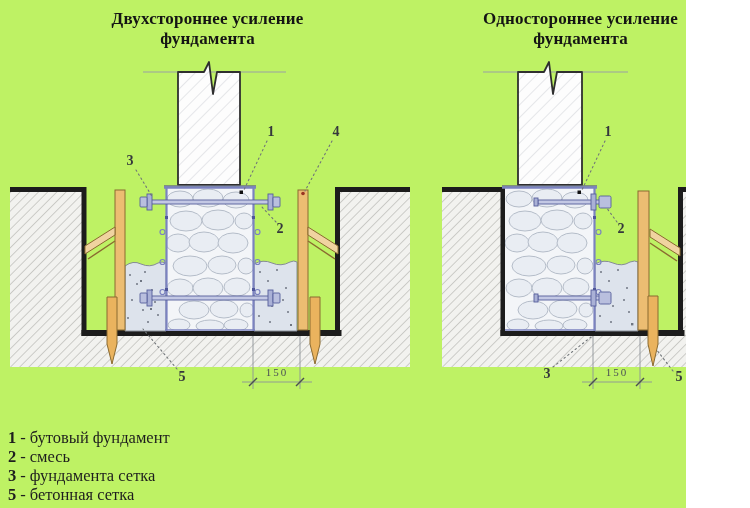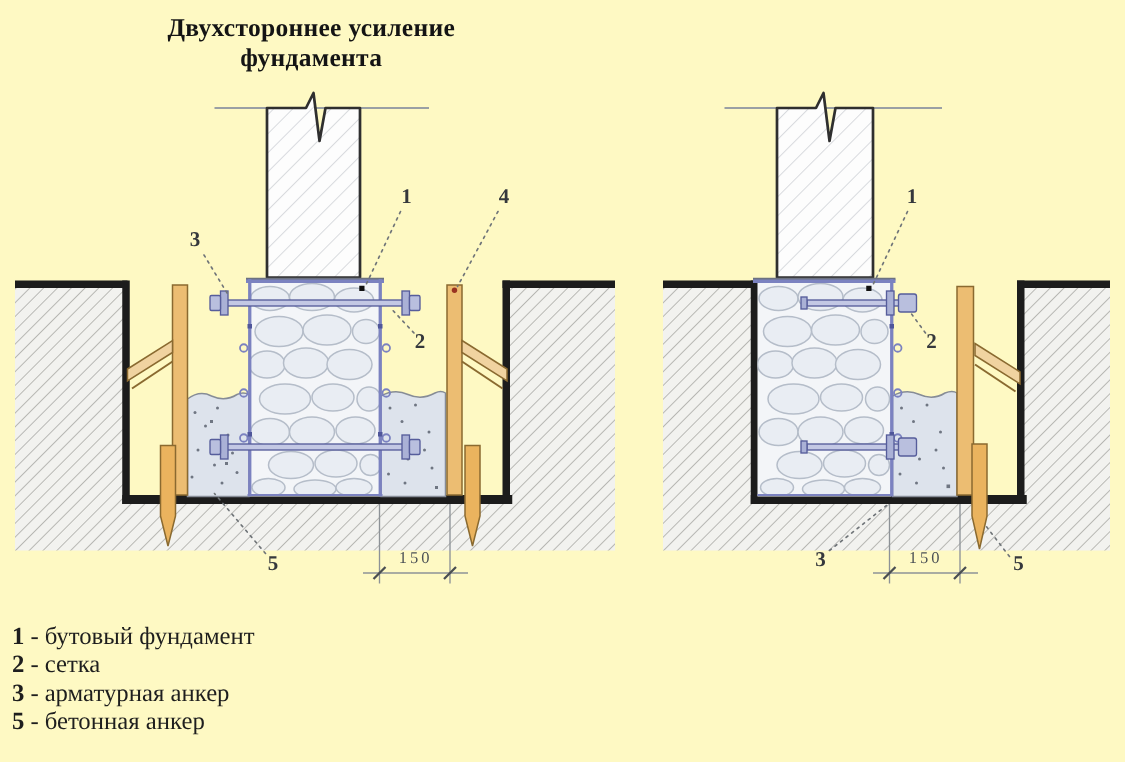--- a/index.html
+++ b/index.html
@@ -1,37 +1,37 @@
 <!DOCTYPE html>
 <html><head>
 <meta charset="utf-8">
 <style>
   html,body{margin:0;padding:0;background:#ffffff;}
   .canvas{
-    position:relative;width:750px;height:508px;background:#fef9c3;
+    position:relative;width:686px;height:508px;background:#bef264;
     font-family:"Liberation Serif","DejaVu Serif",serif;overflow:hidden;
   }
   svg{position:absolute;left:0;top:0;}
   .diagram-title{
     position:absolute;top:9px;width:265px;text-align:center;
     font-weight:700;font-size:17px;line-height:1.18;color:#141414;
     letter-spacing:.2px;
   }
   .title-left{left:75px;}
   .title-right{left:448px;}
   .callout{
     position:absolute;transform:translate(-50%,-50%);
     font-size:14px;color:#35383c;font-weight:600;
   }
   .dim-label{
     position:absolute;transform:translate(-50%,-50%);
     font-size:11px;color:#4c5156;letter-spacing:2px;font-weight:400;
   }
   .legend{
-    position:absolute;left:8px;top:414px;color:#1e1e1e;font-size:16.5px;
+    position:absolute;left:8px;top:428px;color:#1e1e1e;font-size:16.5px;
   }
   .legend-item{height:19px;line-height:19px;white-space:nowrap;}
   .legend-item .num{font-weight:600;}
   .legend-item .sep{padding:0 4px;}
 </style>
 </head>
 <body>
 
 <div class="canvas">
 
@@ -275,42 +275,43 @@
         <line x1="593" y1="336" x2="593" y2="389"></line>
         <line x1="640" y1="336" x2="640" y2="389"></line>
         <line x1="582" y1="382" x2="652" y2="382"></line>
         <line x1="589" y1="386" x2="597" y2="378" stroke="#4a4e52" stroke-width="1.5"></line>
         <line x1="636" y1="386" x2="644" y2="378" stroke="#4a4e52" stroke-width="1.5"></line>
       </g>
     </g>
   </svg>
 
   <div class="diagram-title title-left">Двухстороннее усиление фундамента</div>
+  <div class="diagram-title title-right">Одностороннее усиление фундамента</div>
 
   <div class="callout" style="left:271px;top:132px;">1</div>
   <div class="callout" style="left:280px;top:229px;">2</div>
   <div class="callout" style="left:130px;top:161px;">3</div>
   <div class="callout" style="left:336px;top:132px;">4</div>
   <div class="callout" style="left:182px;top:377px;">5</div>
   <div class="dim-label" style="left:277px;top:372px;">150</div>
 
   <div class="callout" style="left:608px;top:132px;">1</div>
   <div class="callout" style="left:621px;top:229px;">2</div>
   <div class="callout" style="left:547px;top:374px;">3</div>
   <div class="callout" style="left:679px;top:377px;">5</div>
   <div class="dim-label" style="left:617px;top:372px;">150</div>
 
   <div class="legend">
     <div class="legend-item">
       <span class="num">1</span><span class="sep">-</span><span>бутовый фундамент</span>
     </div>
     <div class="legend-item">
-      <span class="num">2</span><span class="sep">-</span><span>сетка</span>
+      <span class="num">2</span><span class="sep">-</span><span>смесь</span>
     </div>
     <div class="legend-item">
-      <span class="num">3</span><span class="sep">-</span><span>арматурная анкер</span>
+      <span class="num">3</span><span class="sep">-</span><span>фундамента сетка</span>
     </div>
     <div class="legend-item">
-      <span class="num">5</span><span class="sep">-</span><span>бетонная анкер</span>
+      <span class="num">5</span><span class="sep">-</span><span>бетонная сетка</span>
     </div>
   </div>
 
 </div>
 
 </body></html>

